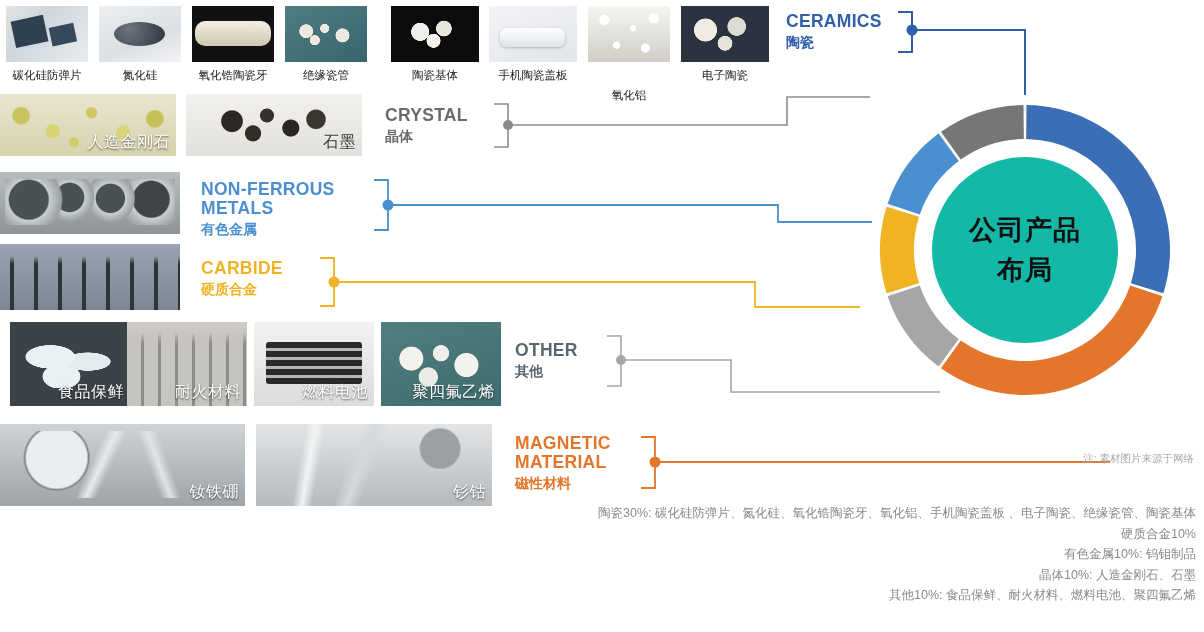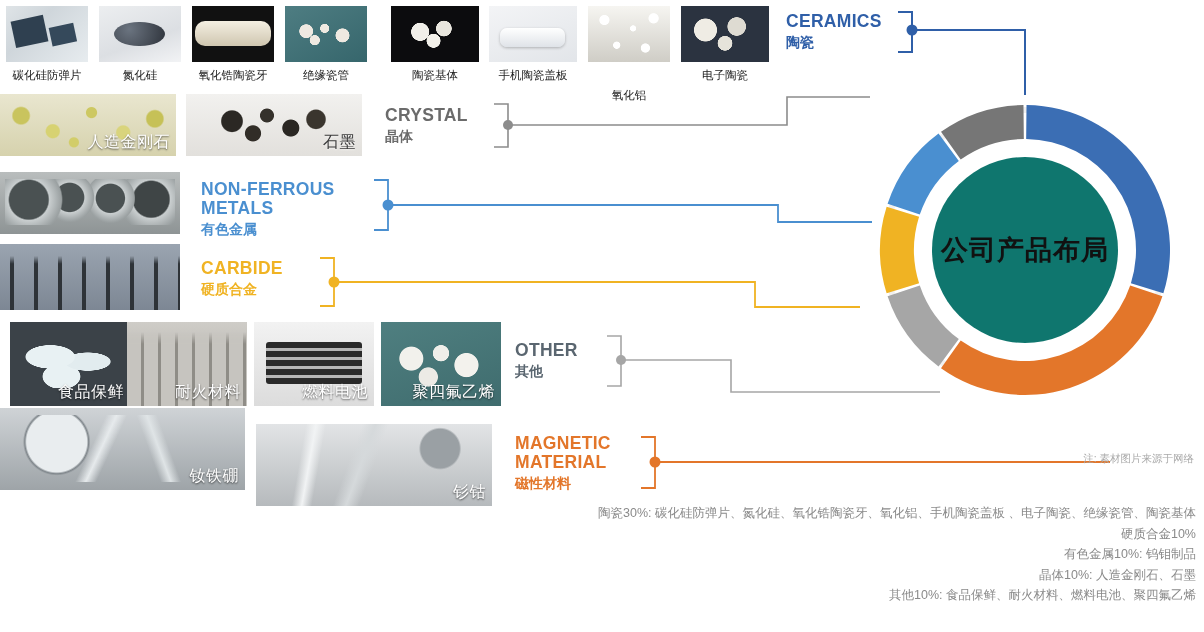--- a/index.html
+++ b/index.html
@@ -109,22 +109,22 @@
   .grp .zh{font-weight:bold;font-size:14px;line-height:22px;}
 
   .c-ceramics{color:#2f5fa8;} .c-crystal{color:#6b6b6b;}
   .c-nonferrous{color:#4a8fd0;} .c-carbide{color:#f0b323;}
   .c-other{color:#5a6670;} .c-magnetic{color:#e3762a;}
 
   svg.wires{position:absolute;left:0;top:0;width:1204px;height:632px;pointer-events:none;}
 
   .donut-wrap{position:absolute;left:845px;top:70px;width:360px;height:360px;}
   .donut-center{position:absolute;left:50%;top:50%;transform:translate(-50%,-50%);
-    width:186px;height:186px;border-radius:50%;background:#0f766e;
-    display:flex;flex-direction:row;align-items:center;justify-content:center;}
+    width:186px;height:186px;border-radius:50%;background:#14b8a6;
+    display:flex;flex-direction:column;align-items:center;justify-content:center;}
   .donut-center span{font-weight:bold;font-size:27px;color:#111;line-height:40px;letter-spacing:1px;}
 
   .note{position:absolute;right:10px;top:452px;font-size:10.5px;color:#a9a9a9;}
   .legend{position:absolute;right:8px;top:503px;width:1180px;text-align:right;}
   .legend div{font-size:12.5px;color:#8a8a8a;line-height:20.5px;white-space:nowrap;}
 </style>
 </head>
 <body>
 
 <div class="tile" style="left:6px;top:6px;width:82px;height:56px;">
@@ -193,21 +193,21 @@
 </div>
 <div class="tile" style="left:254px;top:322px;width:120px;height:84px;">
   <div class="ph p-fuelcell"></div>
   <div class="cap">燃料电池</div>
 </div>
 <div class="tile" style="left:381px;top:322px;width:120px;height:84px;">
   <div class="ph p-ptfe"></div>
   <div class="cap">聚四氟乙烯</div>
 </div>
 
-<div class="tile" style="left:0px;top:408px;width:245px;height:82px;">
+<div class="tile" style="left:0px;top:424px;width:245px;height:82px;">
   <div class="ph p-ndfeb"></div>
   <div class="cap">钕铁硼</div>
 </div>
 <div class="tile" style="left:256px;top:424px;width:236px;height:82px;">
   <div class="ph p-smco"></div>
   <div class="cap">钐钴</div>
 </div>
 
 <svg class="wires" aria-hidden="true">
 

